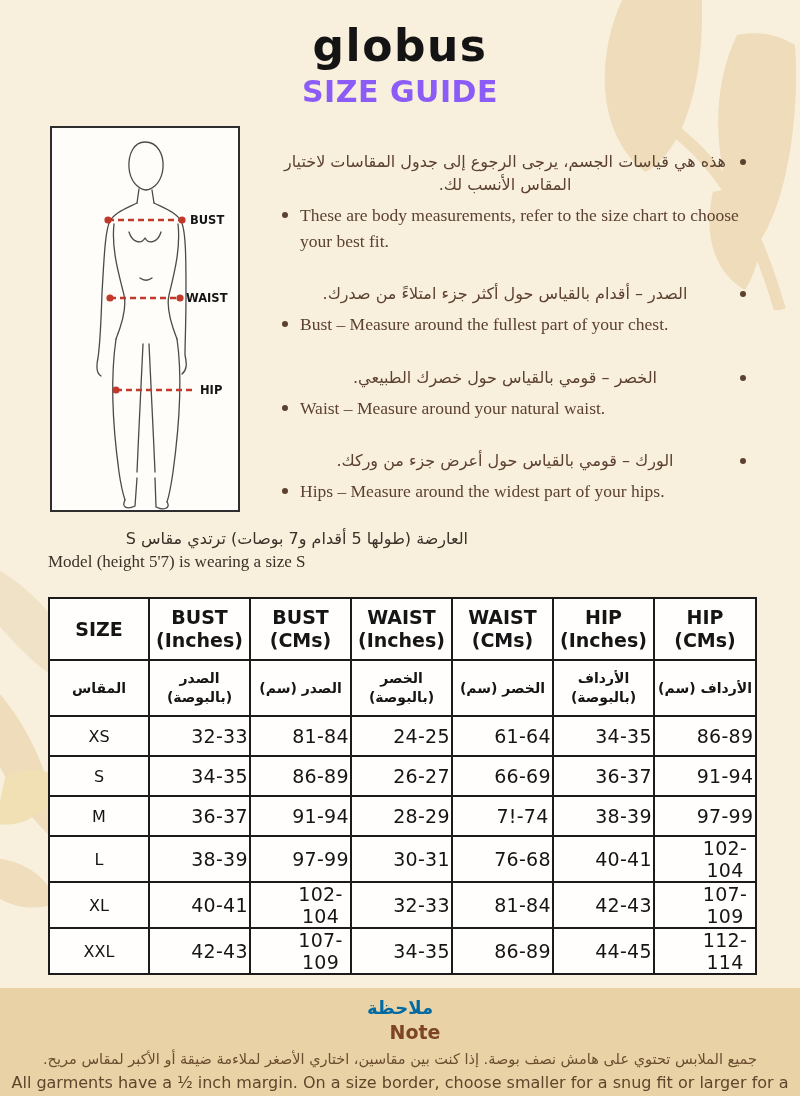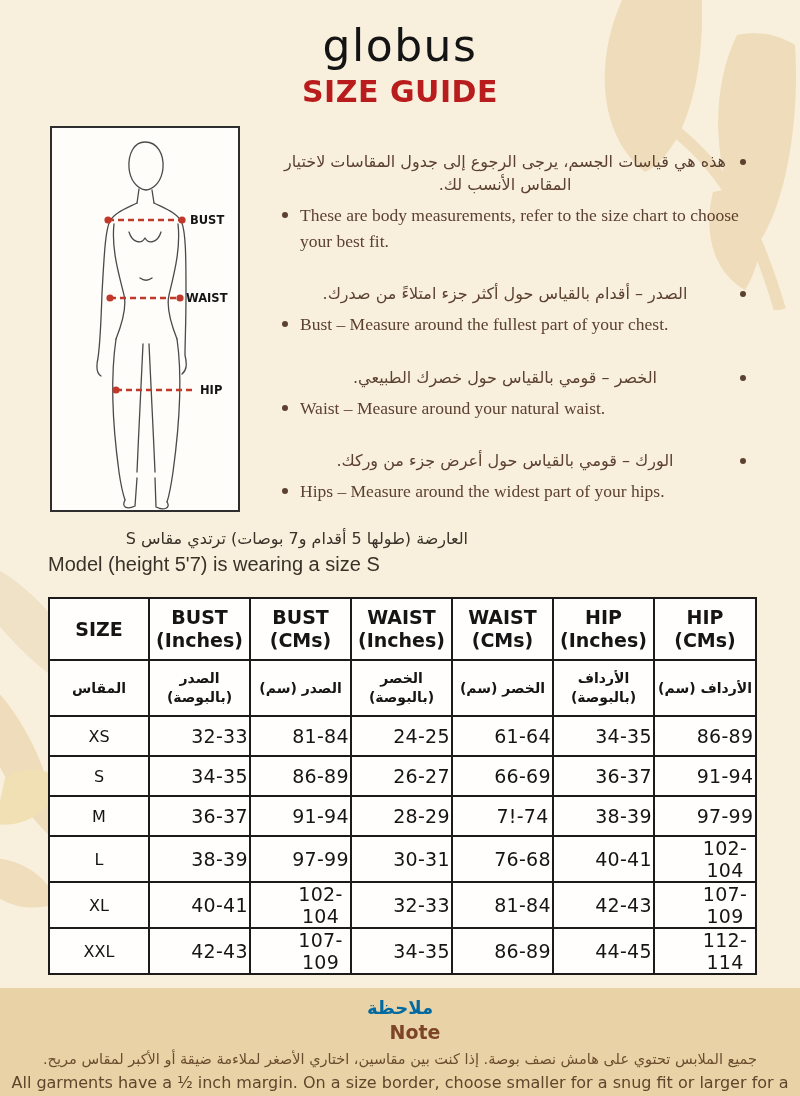--- a/index.html
+++ b/index.html
@@ -6,25 +6,25 @@
   body {
     width:800px; height:1096px; position:relative; overflow:hidden;
     background:#f8f0dd;
     font-family:"DejaVu Sans", sans-serif;
   }
   .deco { position:absolute; pointer-events:none; }
 
   
   .brand {
     position:absolute; top:20px; left:0; width:800px; text-align:center;
-    font-size:44px; font-weight:400; letter-spacing:1.5px; color:#141414;
+    font-size:44px; font-weight:700; letter-spacing:1.5px; color:#141414;
   }
   .page-title {
     position:absolute; top:74px; left:0; width:800px; text-align:center;
-    font-size:30px; font-weight:bold; letter-spacing:0.5px; color:#b91c1c;
+    font-size:30px; font-weight:bold; letter-spacing:0.5px; color:#8b5cf6;
   }
 
   
   .figure-box {
     position:absolute; left:50px; top:126px; width:190px; height:386px;
     background:#fffdf9; border:2px solid #2e2e2e; box-sizing:border-box;
   }
   .figure-box svg { display:block; width:100%; height:100%; }
 
   
@@ -32,21 +32,21 @@
   .pair { margin-bottom:28px; }
   .line { display:flex; gap:12px; margin-bottom:7px; }
   .dot { width:6px; height:6px; border-radius:50%; background:#5d4130; margin-top:9px; flex:0 0 auto; }
   .line .txt { flex:1 1 auto; }
   .line.ar .txt { direction:rtl; text-align:center; font-size:16px; line-height:1.45; }
   .line.en .txt { font-family:"Liberation Serif", serif; font-size:17.5px; line-height:1.45; }
 
   
   .model-note { position:absolute; left:48px; top:527px; width:420px; color:#3a3128; }
   .model-note .ar { direction:rtl; text-align:right; font-size:16px; line-height:1.45; }
-  .model-note .en { font-family:Liberation Sans, sans-serif; font-size:20px; line-height:1.45; }
+  .model-note .en { font-family:Liberation Serif, serif; font-size:17px; line-height:1.45; }
 
   
   table.size-table {
     position:absolute; left:48px; top:597px; width:707px;
     border-collapse:collapse; table-layout:fixed; background:#fffefc;
   }
   .size-table td, .size-table th { border:2px solid #1b1b1b; text-align:center; vertical-align:middle; padding:0; color:#151515; }
   .size-table tr.hdr-en th { height:60px; font-size:19px; line-height:1.2; font-weight:bold; }
   .size-table tr.hdr-ar th { height:54px; font-size:14px; font-weight:bold; direction:rtl; line-height:1.35; }
   .size-table td { height:38px; }

